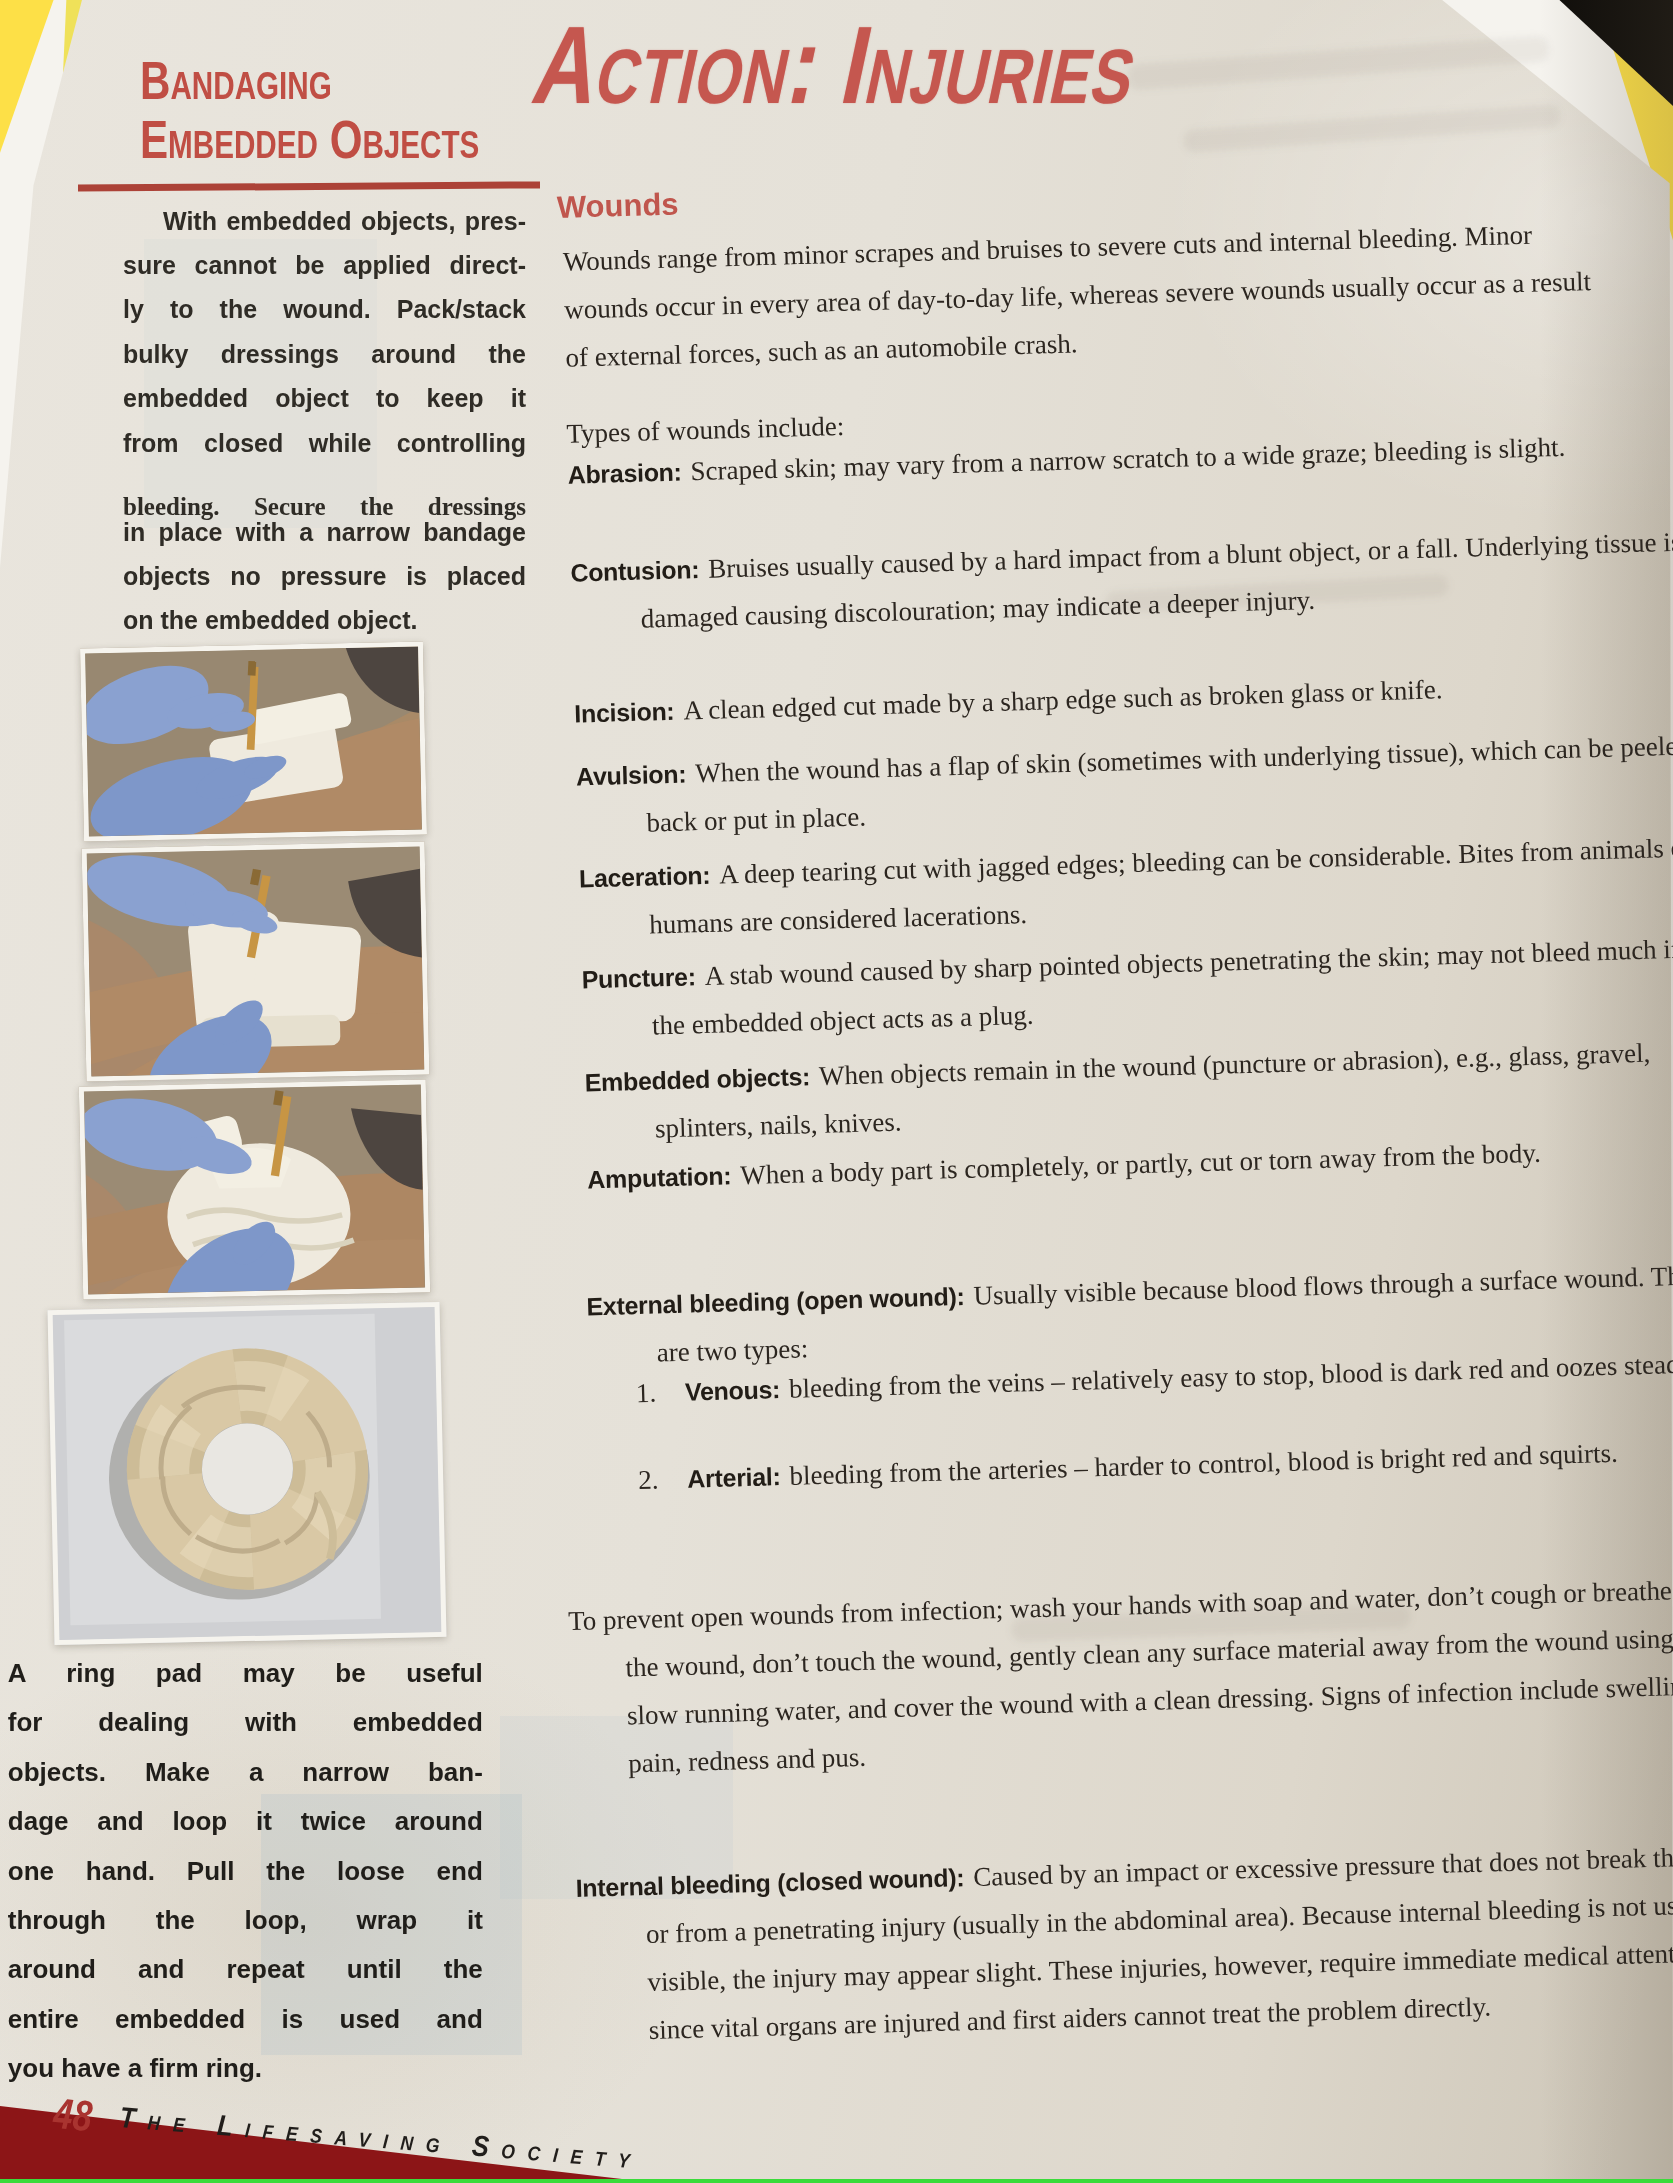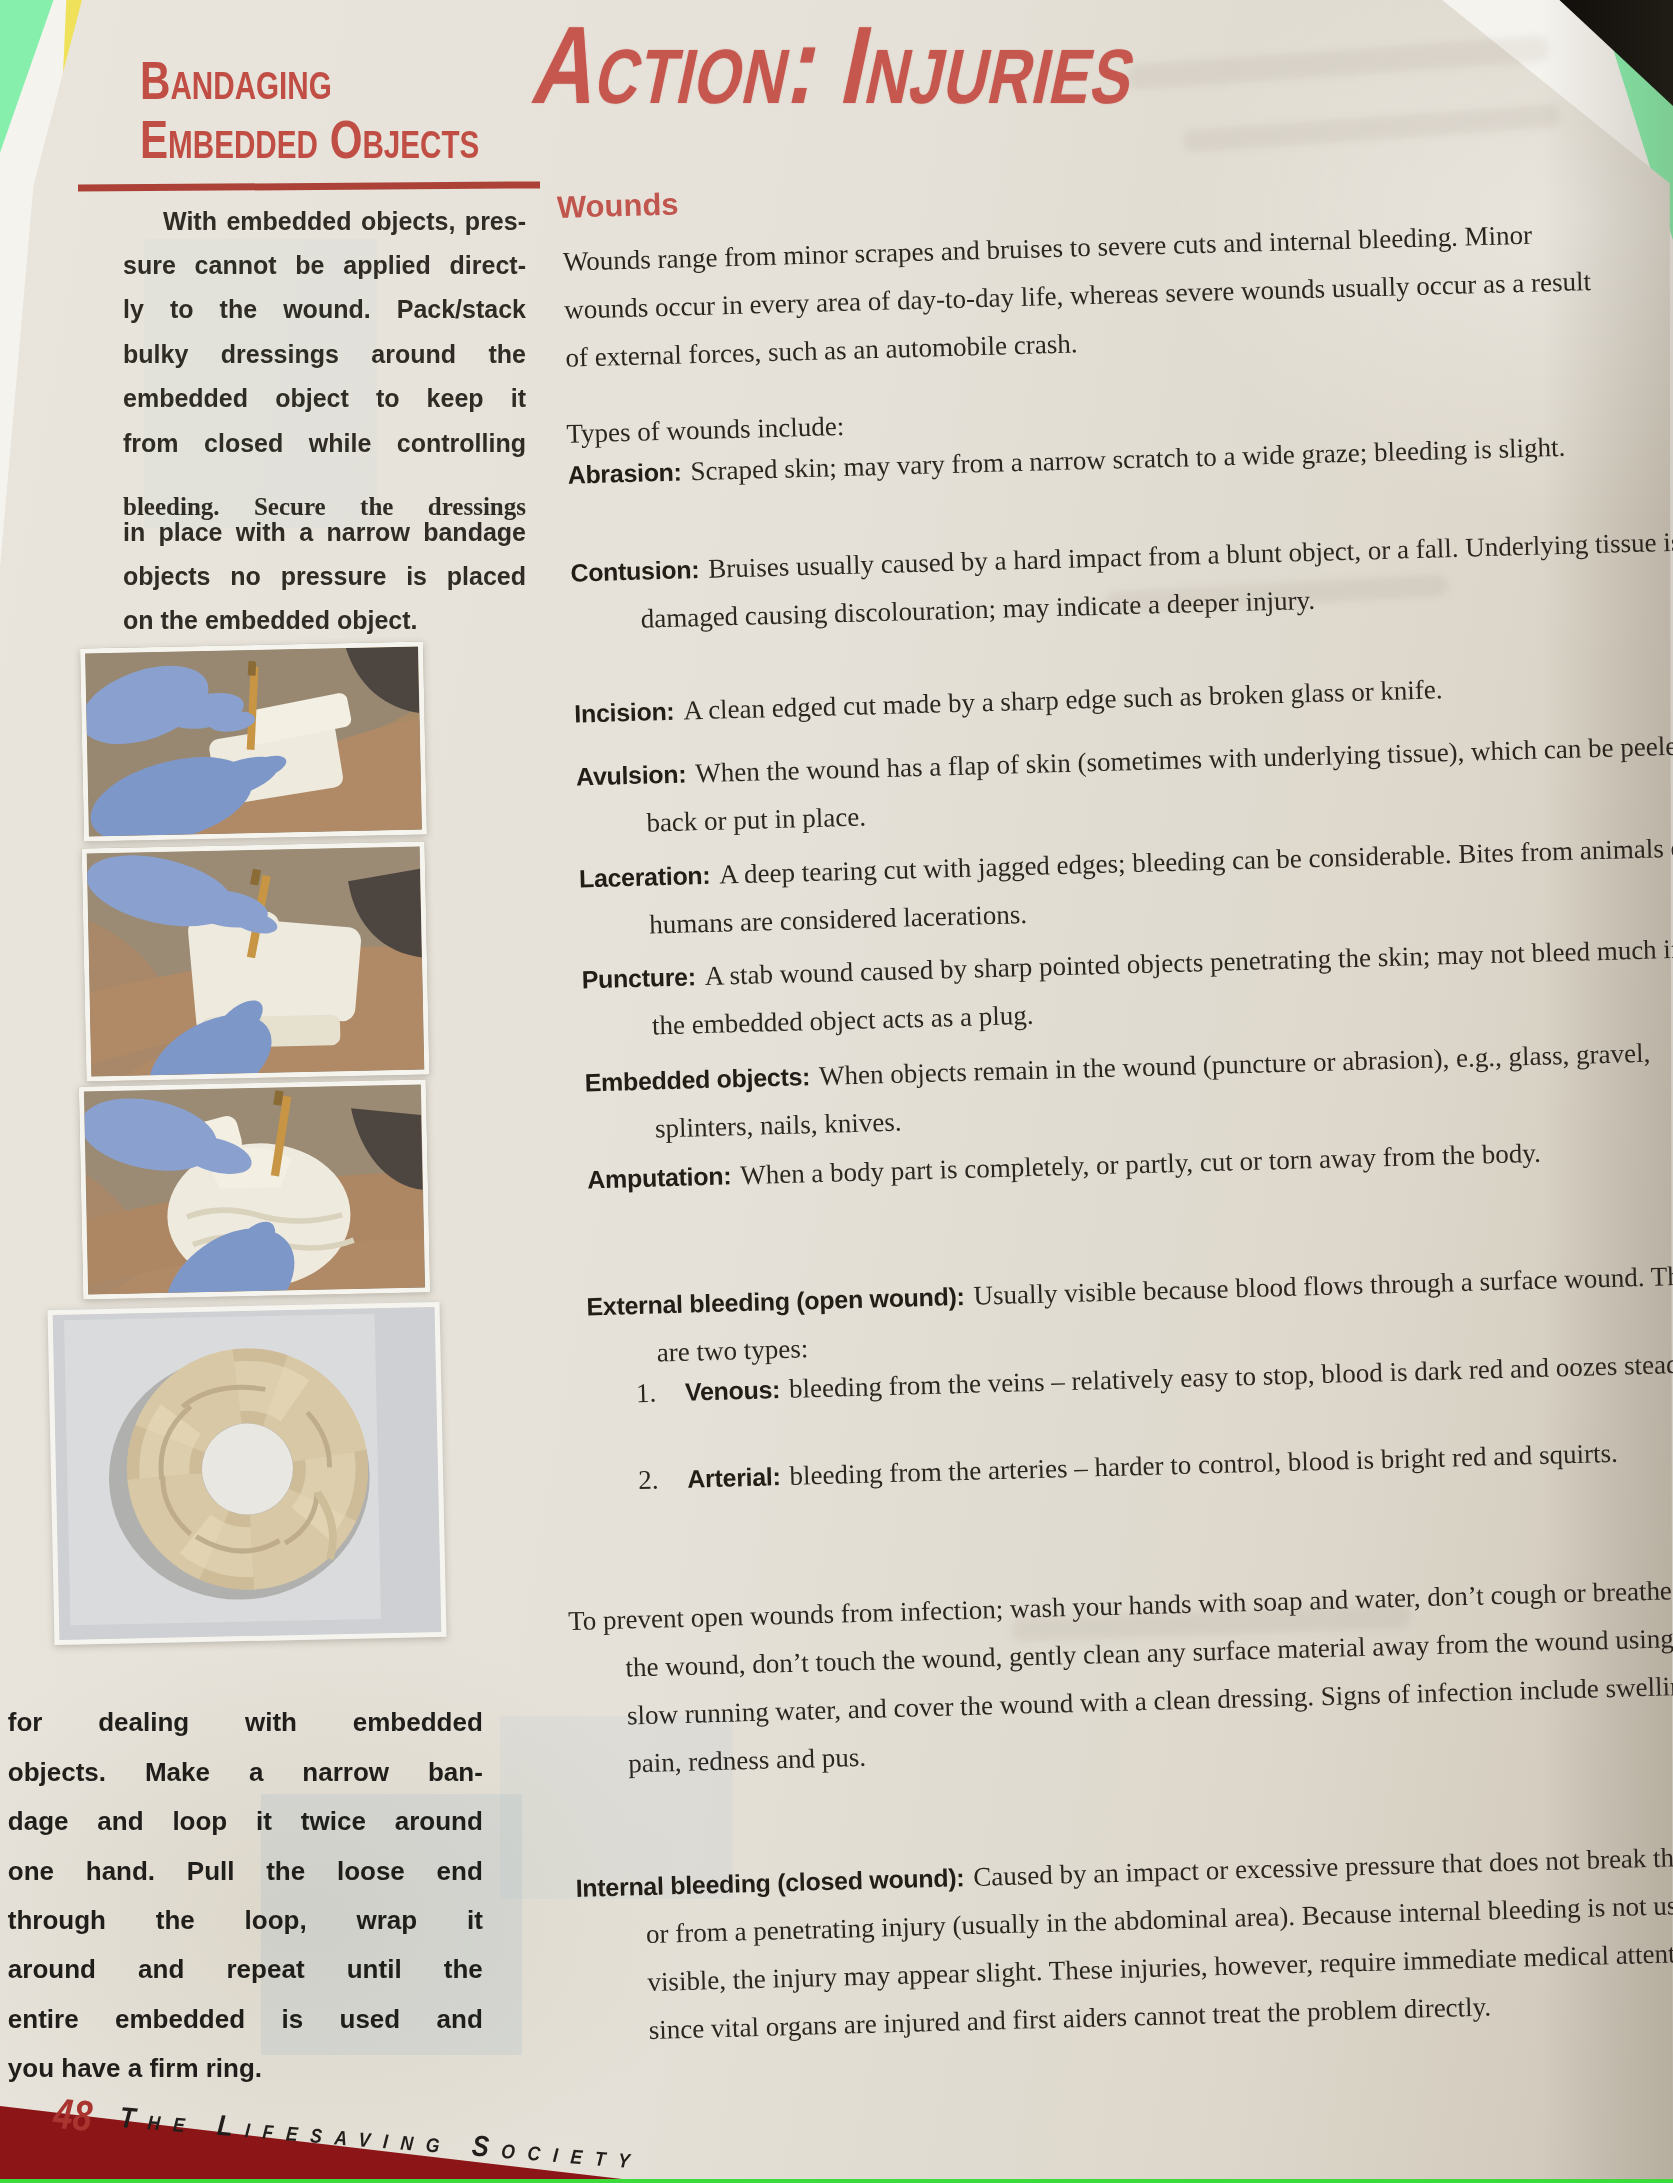--- a/index.html
+++ b/index.html
@@ -1,17 +1,17 @@
 <!DOCTYPE html>
 <html style="font-size:9px"><head>
 <meta charset="utf-8">
 <style>
   html,body{margin:0;padding:0;background:#0e0c09;}
   #stage{position:relative;width:1673px;height:2183px;overflow:hidden;
-         font-family:"Liberation Serif",serif;background:#86efac;}
+         font-family:"Liberation Serif",serif;background:#fde047;}
   .abs{position:absolute;}
 
   
   #underlay{left:0;top:0;width:1673px;height:2183px;background:#f5f3ee;
     clip-path:polygon(3.2% 0,95.5% 0,100% 11%,100% 100%,0 100%,0 7%);}
   #page{left:0;top:0;width:1673px;height:2183px;
     background:linear-gradient(100deg,#e9e5dd 0%,#e5e1d8 45%,#ddd7cb 78%,#cfc8ba 97%);
     clip-path:polygon(4.9% 0,86.2% 0,99.8% 8.4%,100% 100%,0 100%,0 26%,2% 8.5%);}
   #page:after{content:"";position:absolute;inset:0;
     background:radial-gradient(666px 500px at 18% 88%,rgba(190,178,155,.25),transparent 60%),
@@ -206,20 +206,21 @@
         <path d="M190 300 q-8 -80 55 -130"></path>
         <path d="M240 400 q-50 -45 -48 -105"></path>
         <path d="M400 415 q-70 40 -150 -10"></path>
         <path d="M470 330 q-5 60 -60 90"></path>
         <path d="M455 185 q40 45 38 100"></path>
       </g>
       <path d="M470 330 q40 60 20 120" stroke="#cdbd99" stroke-width="14" fill="none"></path>
     </svg>
   </div>
 
+  <div class="rline j" style="top:1658px;">A ring pad may be useful</div>
   <div class="rline j" style="top:1707px;">for dealing with embedded</div>
   <div class="rline j" style="top:1757px;">objects. Make a narrow ban-</div>
   <div class="rline j" style="top:1806px;">dage and loop it twice around</div>
   <div class="rline j" style="top:1856px;">one hand. Pull the loose end</div>
   <div class="rline j" style="top:1905px;">through the loop, wrap it</div>
   <div class="rline j" style="top:1954px;">around and repeat until the</div>
   <div class="rline j" style="top:2004px;">entire embedded is used and</div>
   <div class="rline" style="top:2053px;">you have a firm ring.</div>
 
   <div class="abs redtitle" id="main-title">

